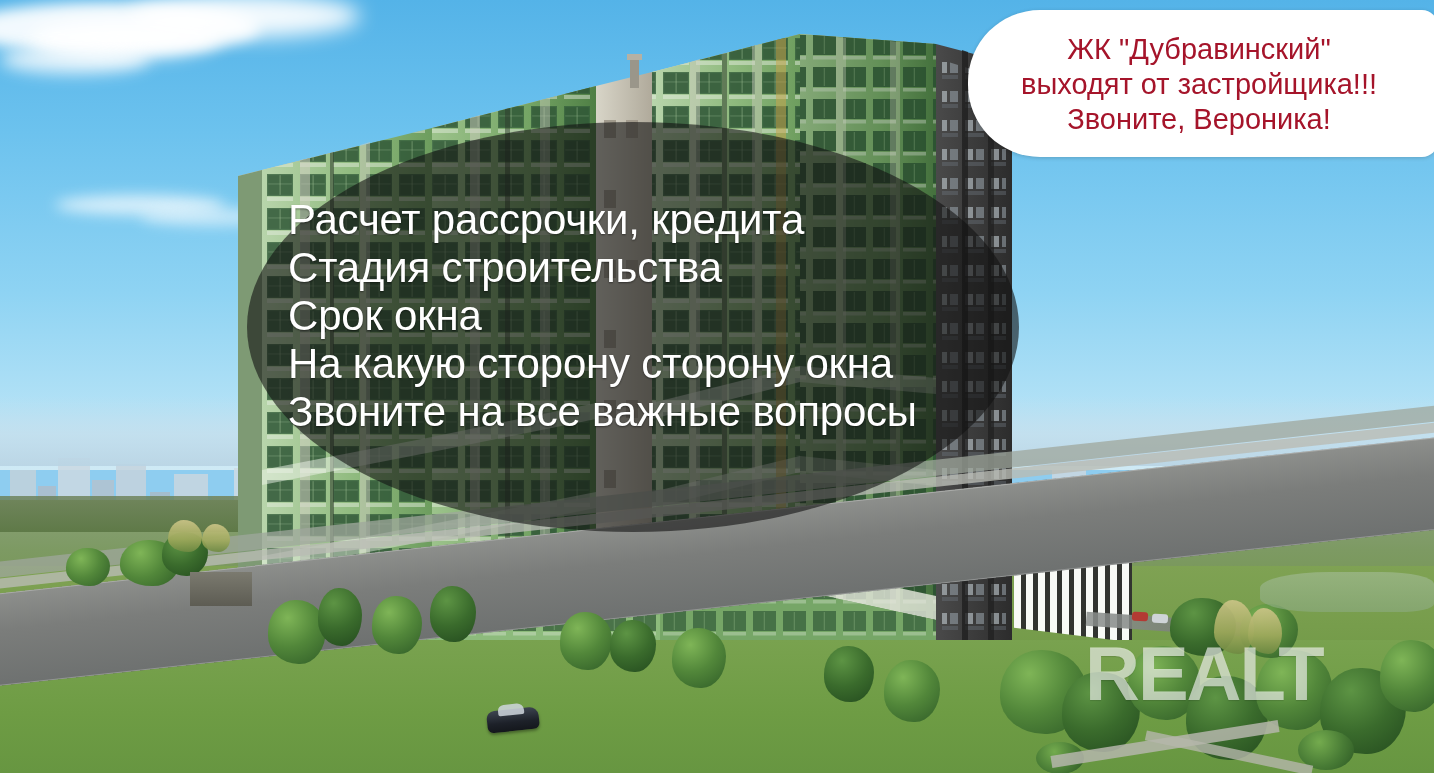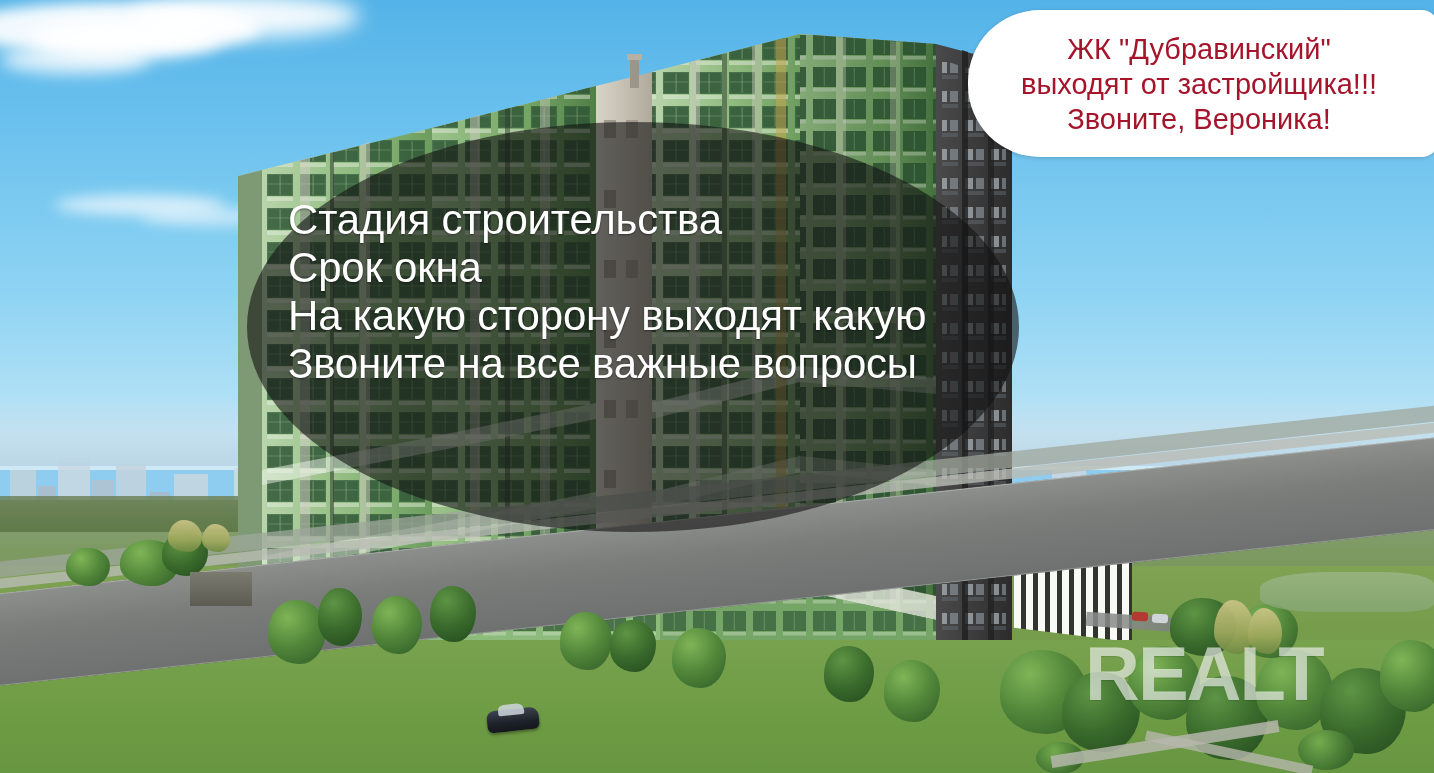--- a/index.html
+++ b/index.html
@@ -425,23 +425,24 @@
   <div style="position:absolute;left:1260px;top:572px;width:174px;height:40px;background:linear-gradient(180deg,#9fb98f 0%,#8aa97c 100%);opacity:.7;border-radius:40% 30% 20% 35%;"></div>
 
   <div style="position:absolute;left:1050px;top:738px;width:230px;height:12px;background:#b5b6ab;transform:rotate(-9deg);opacity:.85;"></div>
   <div style="position:absolute;left:1144px;top:748px;width:170px;height:10px;background:#b5b6ab;transform:rotate(12deg);opacity:.8;"></div>
 
   <div style="position:absolute;left:190px;top:572px;width:62px;height:34px;background:linear-gradient(180deg,#7b7a6f,#5d5c53);"></div>
 
   <div class="dark-circle"></div>
 
   <div class="overlay-text">
+    <span class="line">Расчет рассрочки, кредита</span>
     <span class="line">Стадия строительства</span>
     <span class="line">Срок окна</span>
-    <span class="line">На какую сторону выходят какую</span>
+    <span class="line">На какую сторону сторону окна</span>
     <span class="line">Звоните на все важные вопросы</span>
   </div>
 
   <div class="bubble">
     <div class="bubble-inner">
       <span class="bline">ЖК "Дубравинский"</span>
       <span class="bline">выходят от застройщика!!!</span>
       <span class="bline">Звоните, Вероника!</span>
     </div>
   </div>

